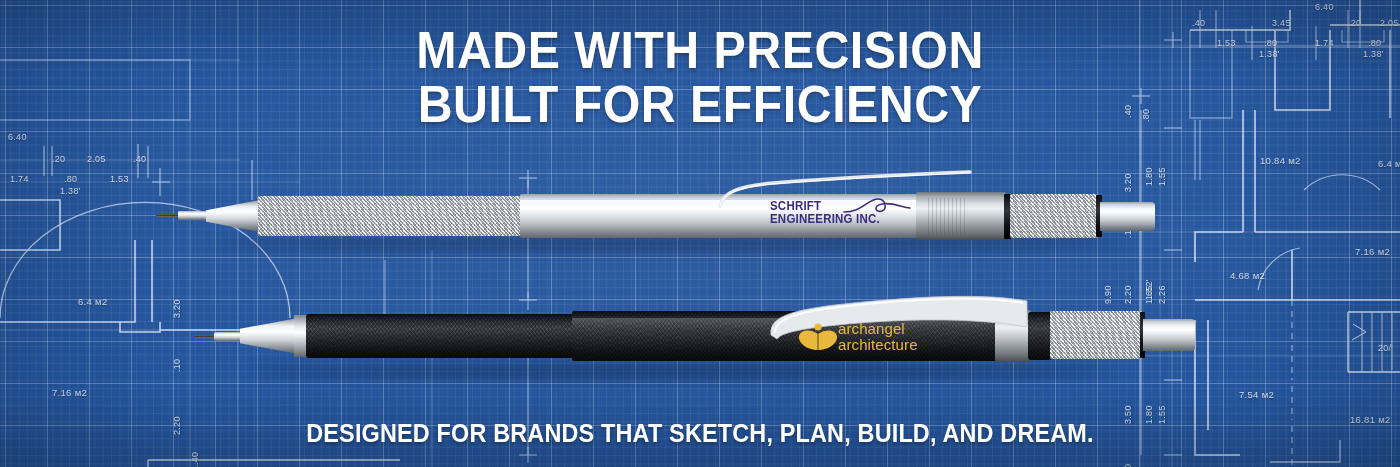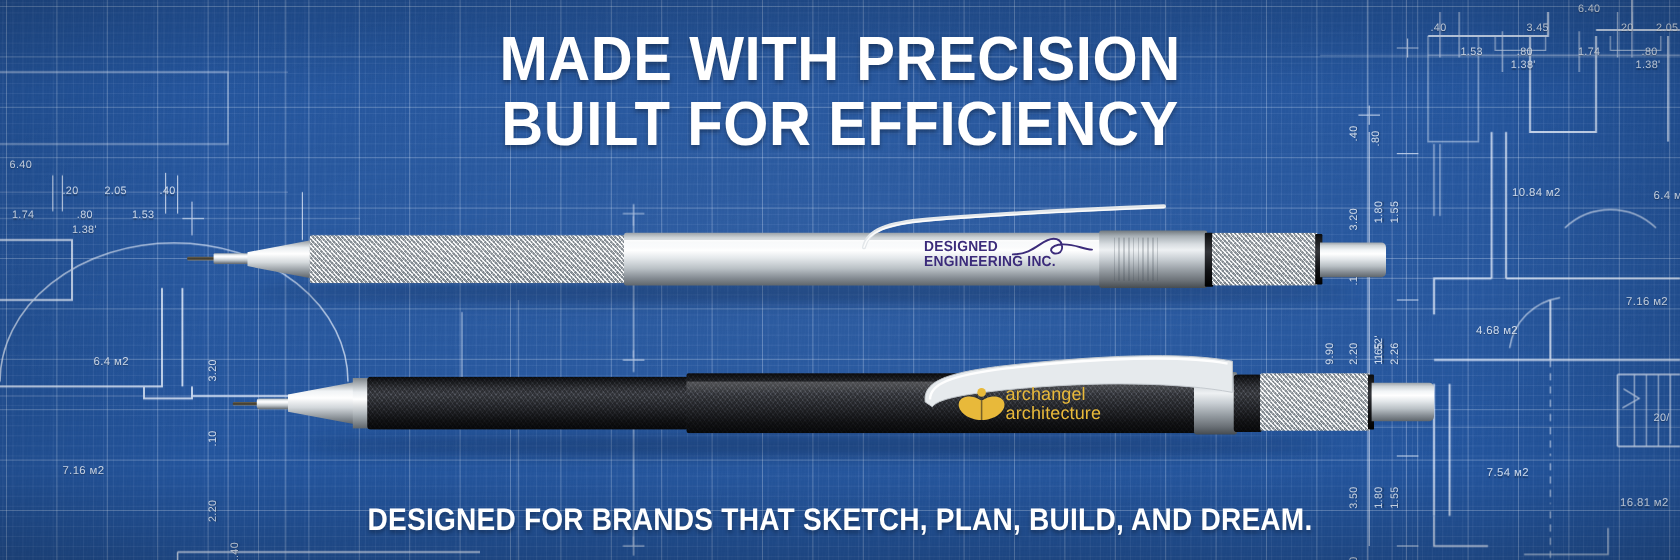--- a/index.html
+++ b/index.html
@@ -384,21 +384,21 @@
     <div class="oring" style="left:946px; top:25px; width:6px; height:42px;"></div>
 
     <div class="metal" style="left:950px; top:32px; width:55px; height:29px; border-radius:0 4px 4px 0;"></div>
 
     <svg style="position:absolute; left:565px; top:0px; width:260px; height:40px; overflow:visible;">
       <path d="M5 36 C8 22 24 16 58 13 C120 8 200 4 255 2" fill="none" stroke="#e3e7ea" stroke-width="3.4" stroke-linecap="round"></path>
       <path d="M5 36 C8 23 24 17 58 14 C120 9 200 5 255 3" fill="none" stroke="#ffffff" stroke-width="1.2" stroke-linecap="round" opacity=".9"></path>
     </svg>
 
     <div class="logo logo-schrift" style="left:620px; top:31px;">
-      <div>DESIGNED</div>
+      <div>SCHRIFT</div>
       <div>ENGINEERING INC.</div>
     </div>
     <svg style="position:absolute; left:692px; top:26px; width:70px; height:22px;">
       <path d="M2 16 C20 16 26 3 36 3 C44 3 45 13 40 15 C34 17 30 10 40 8 C52 6 60 12 68 12" fill="none" stroke="#3b2b7a" stroke-width="1.6" stroke-linecap="round"></path>
     </svg>
   </div>
 
   <div class="pen" style="left:190px; top:285px; width:858px; height:105px;">
 
     <div class="pen-shadow" style="left:60px; top:80px; width:860px; height:13px;"></div>

